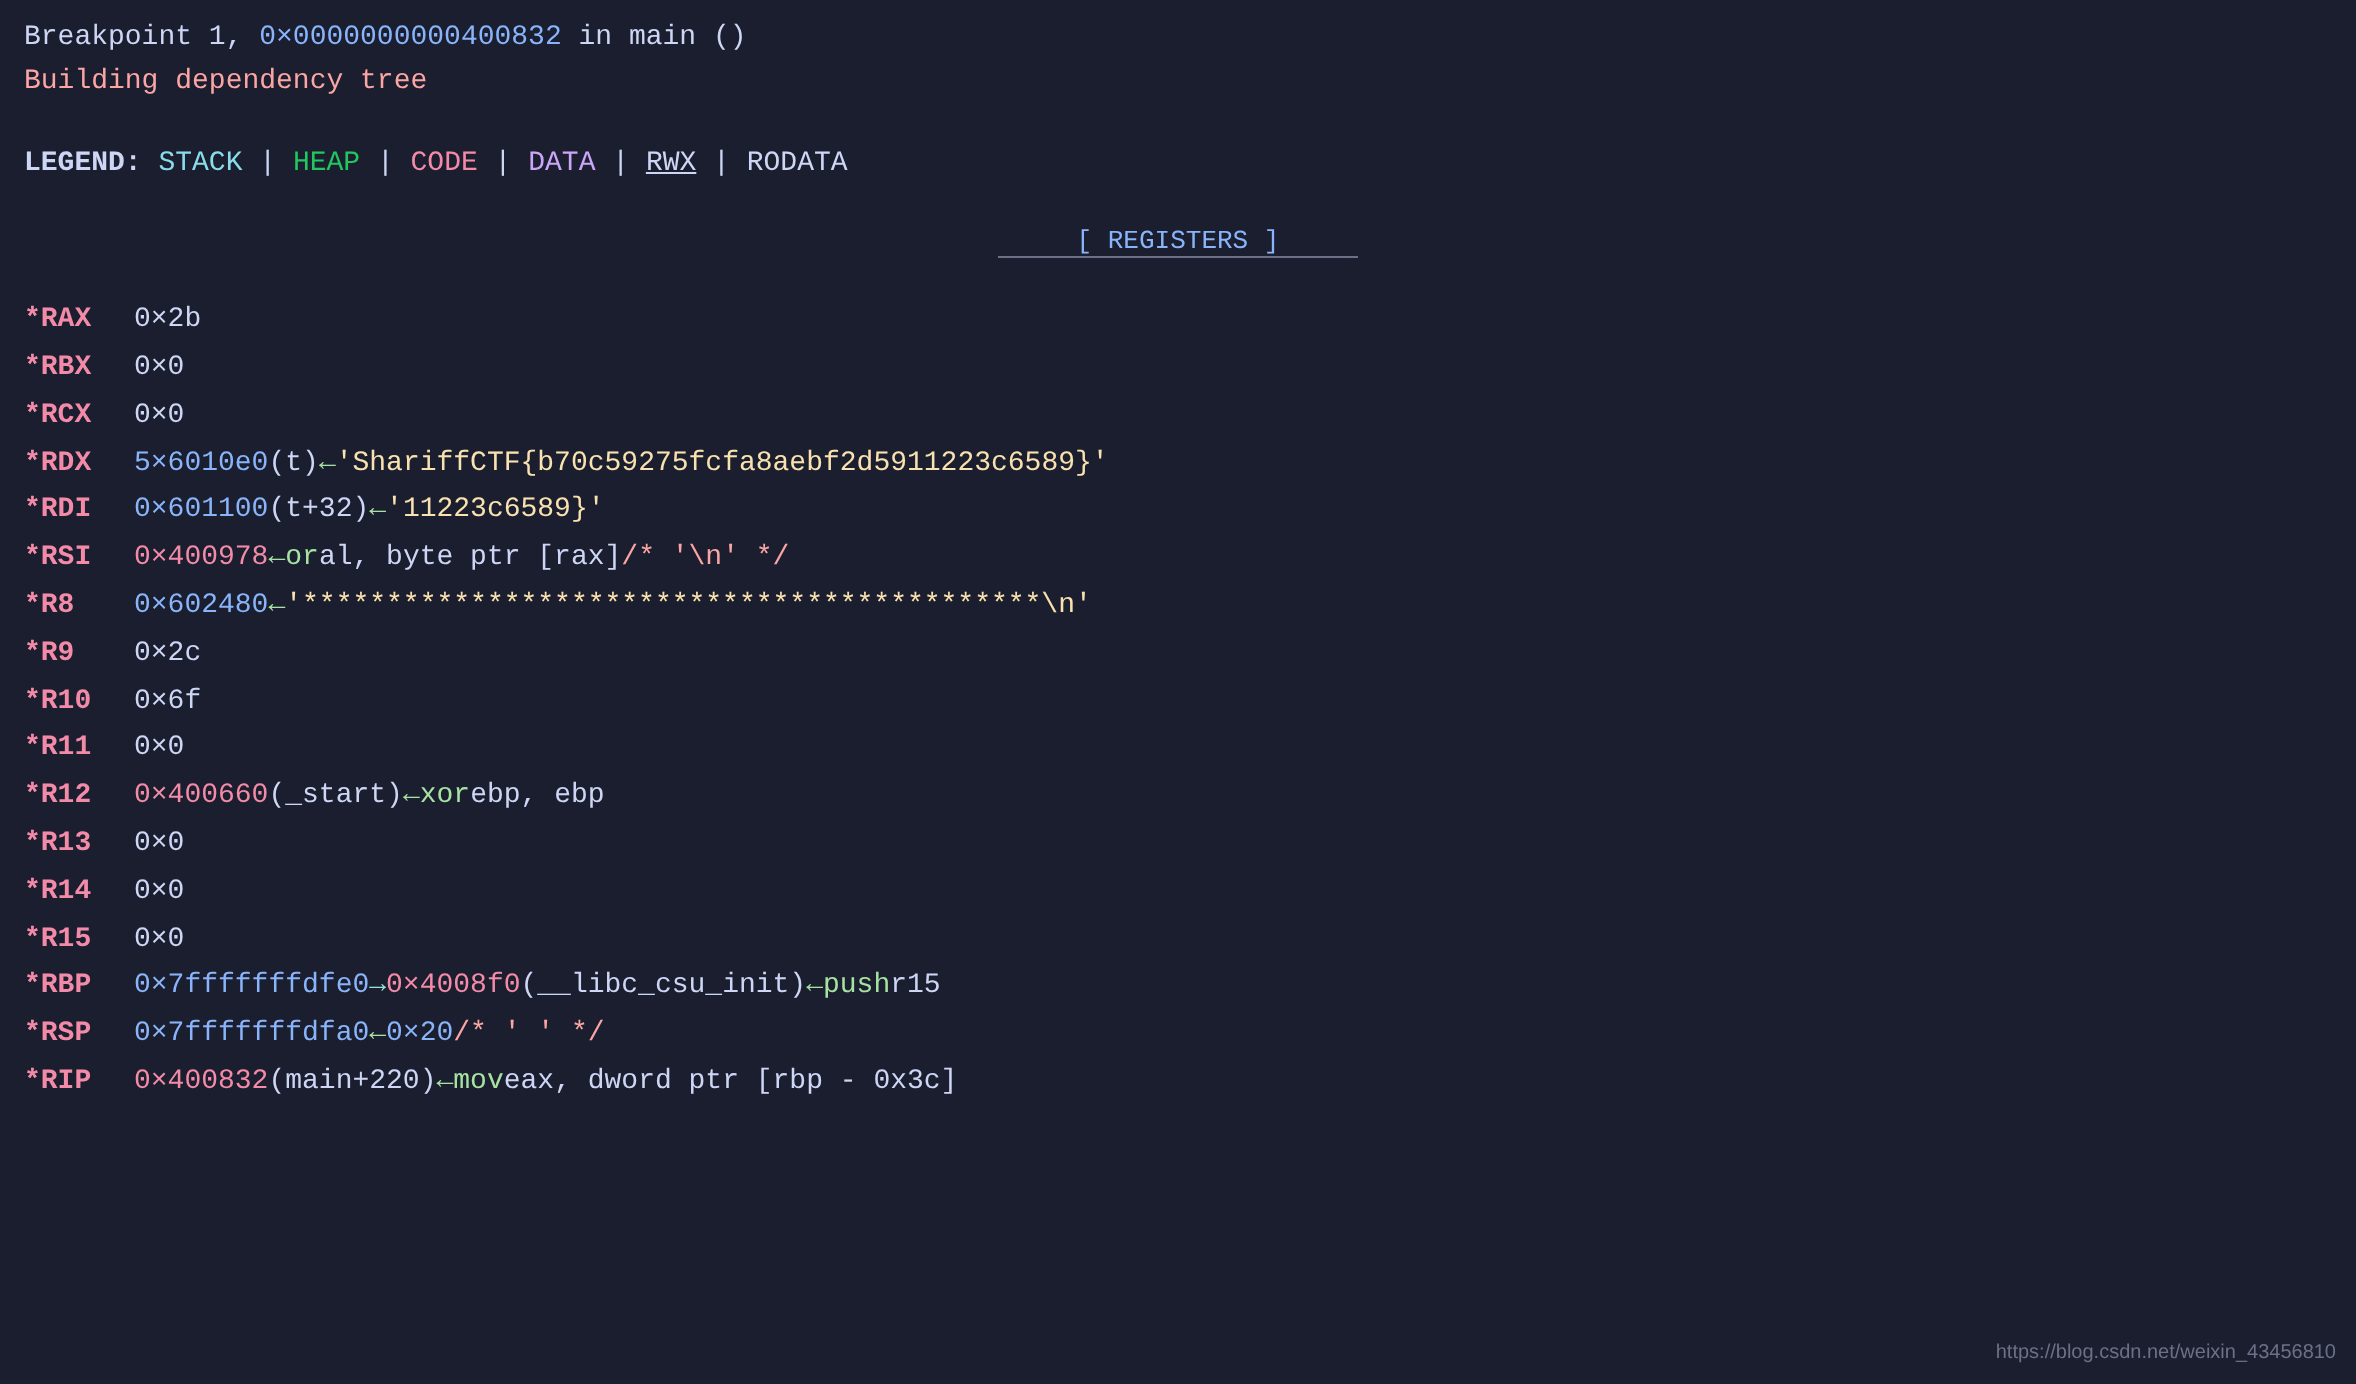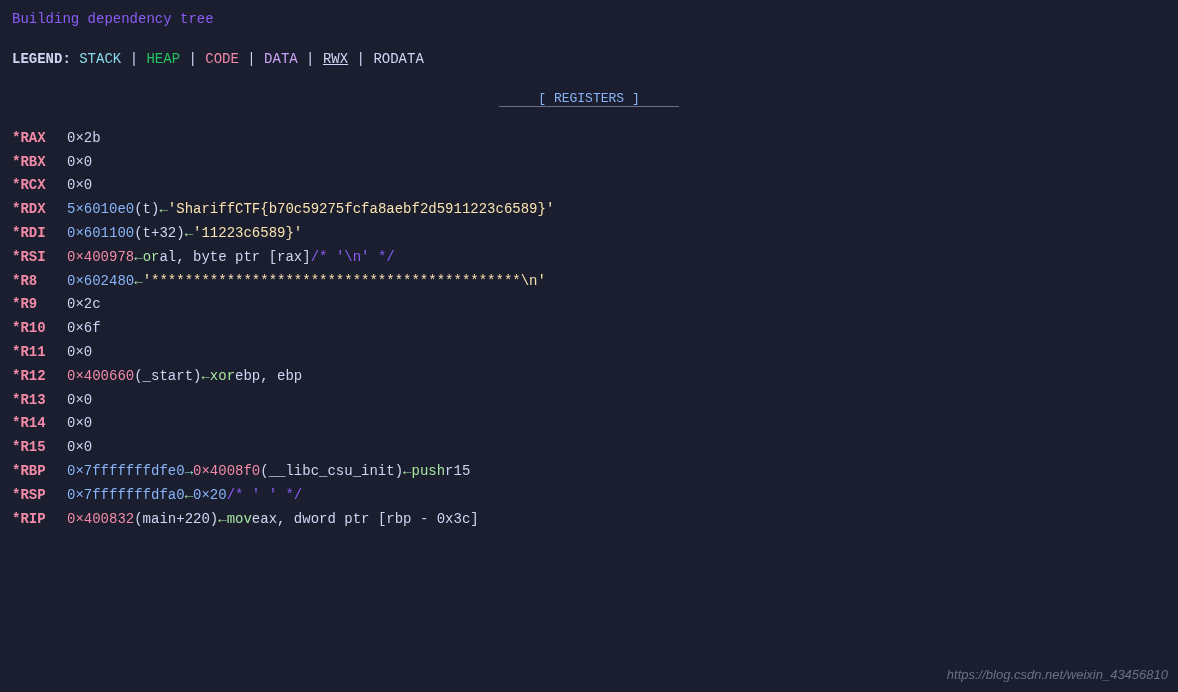--- a/index.html
+++ b/index.html
@@ -24,55 +24,57 @@
       align-items: baseline;
     }
     .col-red { color: #f38ba8; }
     .col-cyan { color: #89dceb; }
     .col-blue { color: #89b4fa; }
     .col-yellow { color: #f9e2af; }
     .col-green { color: #a6e3a1; }
     .col-magenta { color: #cba6f7; }
     .col-orange { color: #22c55e; }
     .col-white { color: #cdd6f4; }
-    .col-gray { color: #8b5cf6; }
+    .col-gray { color: #fca5a5; }
     .col-teal { color: #94e2d5; }
     .underline { text-decoration: underline; margin-top: 18px; }
     .bold { font-weight: bold; }
 
     .reg-row {
       display: flex;
       align-items: baseline;
       line-height: 1.7;
     }
     .reg-name {
       color: #f38ba8;
       width: 55px;
       font-weight: bold;
     }
 
     .watermark {
       position: fixed;
       bottom: 10px;
       right: 10px;
       color: #6c7086;
-      font-size: 13px;
+      font-size: 10px;
       font-family: Arial, sans-serif;
-      font-style: italic;
     }
     .content {
       position: relative;
       z-index: 1;
     }
   </style>
 </head>
 <body>
 
 <div class="terminal content">
 
+  <div class="line">
+    <span class="col-white">Breakpoint 1, </span><span class="col-blue">0×0000000000400832</span><span class="col-white"> in </span><span class="col-white">main</span><span class="col-white"> ()</span>
+  </div>
 
   <div class="line">
     <span class="col-gray">Building dependency tree</span>
   </div>
 
   <div class="line">
     <span class="col-white bold">LEGEND: </span><span class="col-cyan">STACK</span><span class="col-white"> | </span><span class="col-orange">HEAP</span><span class="col-white"> | </span><span class="col-red">CODE</span><span class="col-white"> | </span><span class="col-magenta">DATA</span><span class="col-white"> | </span><span class="col-white underline">RWX</span><span class="col-white"> | </span><span class="col-white">RODATA</span>
   </div>
 
   <div style="display:flex; align-items:center; margin: 20px 0; flex-direction: column;">

